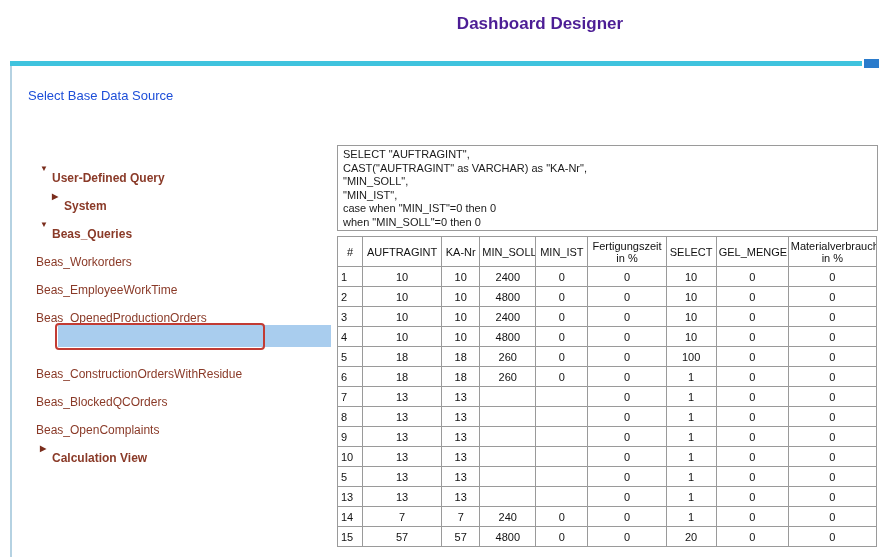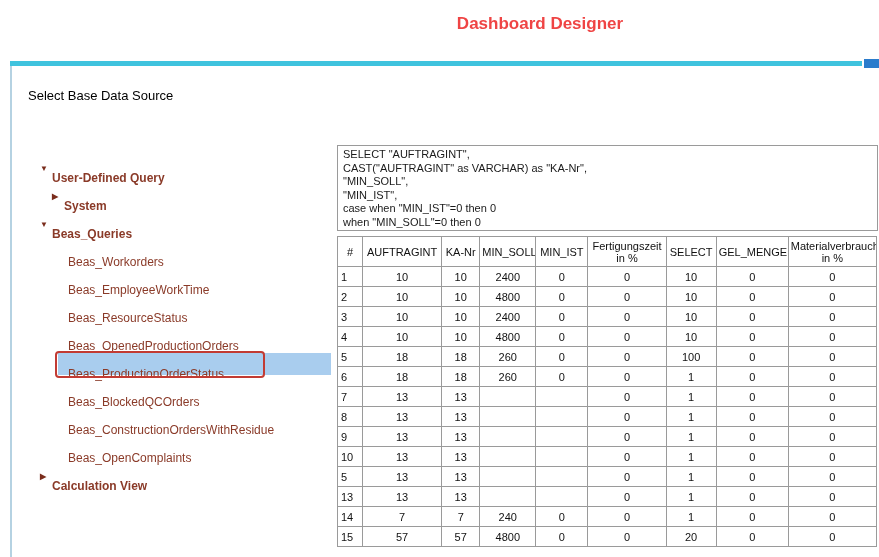--- a/index.html
+++ b/index.html
@@ -5,41 +5,41 @@
   html,body { margin:0; padding:0; }
   body {
     width:879px; height:557px; position:relative; overflow:hidden;
     background:#ffffff;
     font-family:"Liberation Sans", sans-serif;
   }
 
   
   .page-title {
     position:absolute; top:14px; left:200px; width:680px;
-    text-align:center; font-size:17px; font-weight:bold; color:#ef4444;
+    text-align:center; font-size:17px; font-weight:bold; color:#4c1d95;
   }
 
   
   .accent-bar     { position:absolute; top:61px; left:10px; width:852px; height:5px; background:#3fc3de; }
   .accent-bar-end { position:absolute; top:59px; left:864px; width:15px; height:9px; background:#2b7ccc; }
 
   
   .panel-left-border { position:absolute; top:66px; left:10px; width:2px; height:491px; background:#b5d2e2; }
-  .panel-heading { position:absolute; top:88px; left:28px; font-size:13px; color:#000000; }
+  .panel-heading { position:absolute; top:88px; left:28px; font-size:13px; color:#1d4ed8; }
 
   
   .query-tree { position:absolute; top:154px; left:10px; width:330px; }
   .tree-item {
     position:relative; height:28px; display:flex; align-items:center;
     font-size:12px; color:#8a3a28; cursor:default; white-space:nowrap;
   }
   .tree-item .arrow { width:12px; font-size:8px; color:#7a2d1c; flex:none; position:relative; z-index:1; }
   .t-l0 { padding-left:30px; font-weight:bold; }
   .t-l1 { padding-left:42px; font-weight:bold; }
-  .t-l2 { padding-left:58px; font-weight:normal; }
+  .t-l2 { padding-left:26px; font-weight:normal; }
   .t-label { position:relative; z-index:1; padding-left:0;margin-top:20px; }
   .t-l2 .t-label { padding-left:0; }
   .sel-bg {
     position:absolute; left:48px; top:3px; width:273px; height:22px;
     background:#a9cdee; z-index:0;
   }
   .ann-box {
     position:absolute; left:45px; top:1px; width:206px; height:23px;
     border:2px solid #c23b33; border-radius:4px; z-index:2; pointer-events:none;
   }
@@ -87,35 +87,31 @@
       <span class="arrow">▼</span>
       <span class="t-label">Beas_Queries</span>
     </div>
     <div class="tree-item t-l2">
       <span class="t-label">Beas_Workorders</span>
     </div>
     <div class="tree-item t-l2">
       <span class="t-label">Beas_EmployeeWorkTime</span>
     </div>
     <div class="tree-item t-l2">
-      <span class="t-label">Beas_ResourceStatus</span>
-    </div>
-    <div class="tree-item t-l2">
       <span class="t-label">Beas_OpenedProductionOrders</span>
     </div>
     <div class="tree-item t-l2 selected">
       <div class="sel-bg"></div>
-      <span class="t-label">Beas_ProductionOrderStatus</span>
       <div class="ann-box"></div>
     </div>
     <div class="tree-item t-l2">
+      <span class="t-label">Beas_ConstructionOrdersWithResidue</span>
+    </div>
+    <div class="tree-item t-l2">
       <span class="t-label">Beas_BlockedQCOrders</span>
-    </div>
-    <div class="tree-item t-l2">
-      <span class="t-label">Beas_ConstructionOrdersWithResidue</span>
     </div>
     <div class="tree-item t-l2">
       <span class="t-label">Beas_OpenComplaints</span>
     </div>
     <div class="tree-item t-l0">
       <span class="arrow">▶</span>
       <span class="t-label">Calculation View</span>
     </div>
   </div>
 

